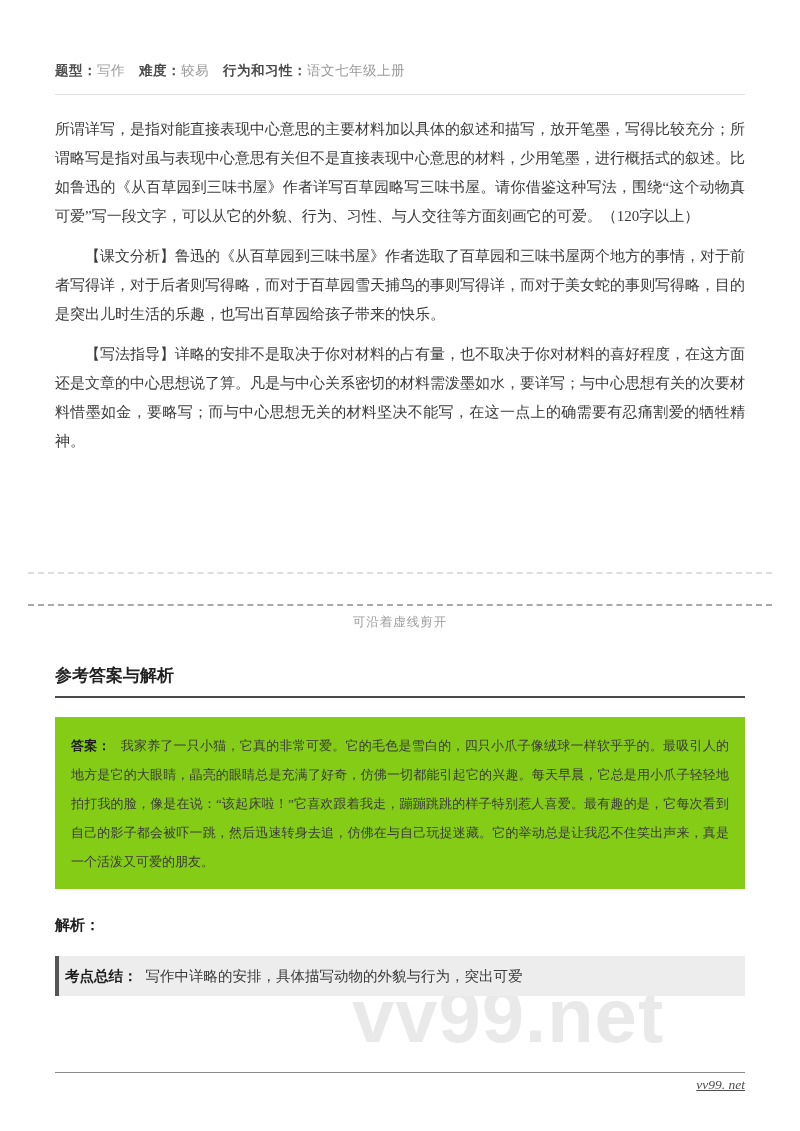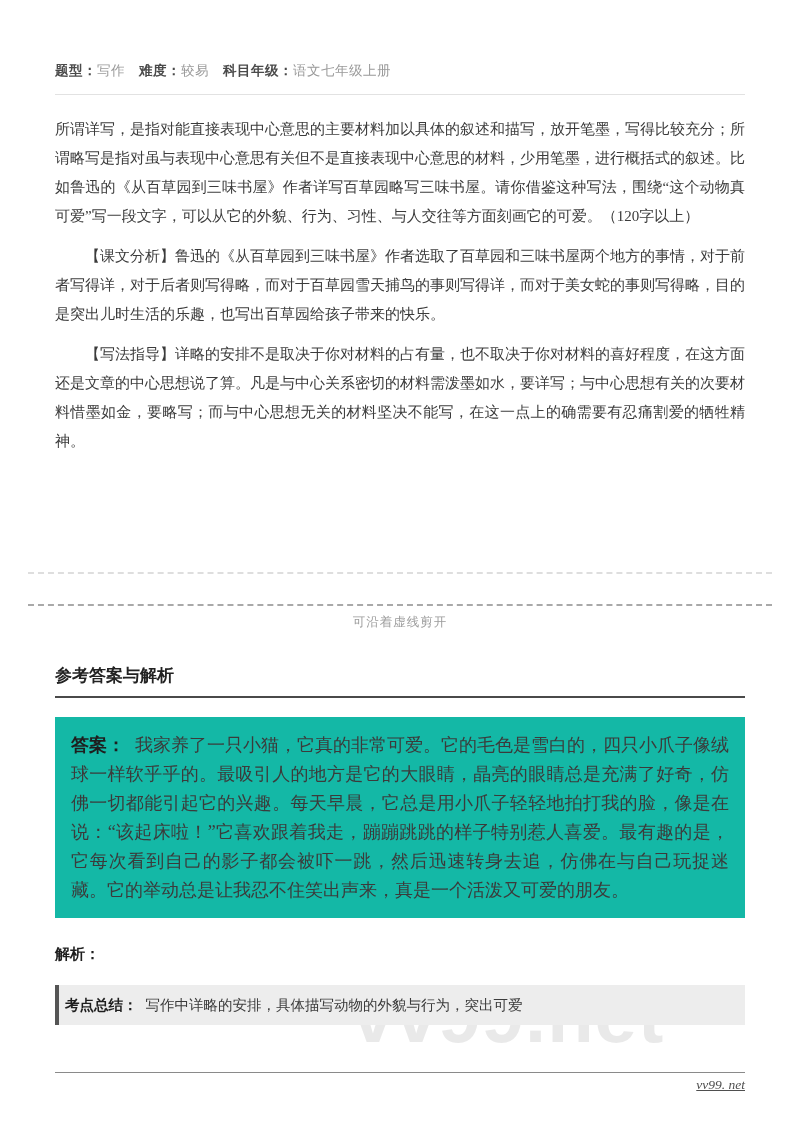--- a/index.html
+++ b/index.html
@@ -75,23 +75,23 @@
   .answer-title {
     font-family: "Liberation Sans", "DejaVu Sans", sans-serif;
     font-size: 17px;
     font-weight: bold;
     color: #222;
     padding-bottom: 9px;
     border-bottom: 2px solid #4a4a4a;
   }
   .answer-box {
     margin-top: 19px;
-    background: #14b8a6;
+    background: #84cc16;
     padding: 14px 16px 13px 16px;
-    font-size: 18px;
+    font-size: 13px;
     line-height: 29px;
     text-align: justify;
   }
   .bold-label {
     font-family: "Liberation Sans", "DejaVu Sans", sans-serif;
     font-weight: bold;
     color: #1e1e1e;
   }
   .answer-box .bold-label { margin-right: 10px; }
   .analysis-head {
@@ -152,21 +152,21 @@
   }
 </style>
 </head>
 <body>
 
 <div class="watermark">vv99.net</div>
 
 <div class="page">
 
   <div class="meta-row">
-    <span class="meta-label">题型：</span><span class="meta-value">写作</span><span class="meta-label">难度：</span><span class="meta-value">较易</span><span class="meta-label">科目年级：</span><span class="meta-value">语文七年级上册</span>
+    <span class="meta-label">题型：</span><span class="meta-value">写作</span><span class="meta-label">难度：</span><span class="meta-value">较易</span><span class="meta-label">行为和习性：</span><span class="meta-value">语文七年级上册</span>
   </div>
   <hr class="meta-rule">
 
   <div class="question">
     <p>所谓详写，是指对能直接表现中心意思的主要材料加以具体的叙述和描写，放开笔墨，写得比较充分；所谓略写是指对虽与表现中心意思有关但不是直接表现中心意思的材料，少用笔墨，进行概括式的叙述。比如鲁迅的《从百草园到三味书屋》作者详写百草园略写三味书屋。请你借鉴这种写法，围绕“这个动物真可爱”写一段文字，可以从它的外貌、行为、习性、与人交往等方面刻画它的可爱。（120字以上）</p>
     <p class="indent">【课文分析】鲁迅的《从百草园到三味书屋》作者选取了百草园和三味书屋两个地方的事情，对于前者写得详，对于后者则写得略，而对于百草园雪天捕鸟的事则写得详，而对于美女蛇的事则写得略，目的是突出儿时生活的乐趣，也写出百草园给孩子带来的快乐。</p>
     <p class="indent">【写法指导】详略的安排不是取决于你对材料的占有量，也不取决于你对材料的喜好程度，在这方面还是文章的中心思想说了算。凡是与中心关系密切的材料需泼墨如水，要详写；与中心思想有关的次要材料惜墨如金，要略写；而与中心思想无关的材料坚决不能写，在这一点上的确需要有忍痛割爱的牺牲精神。</p>
   </div>
 </div>
 

